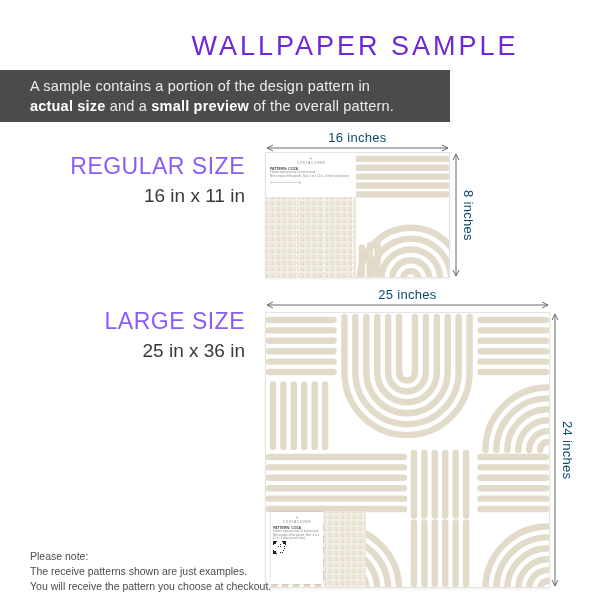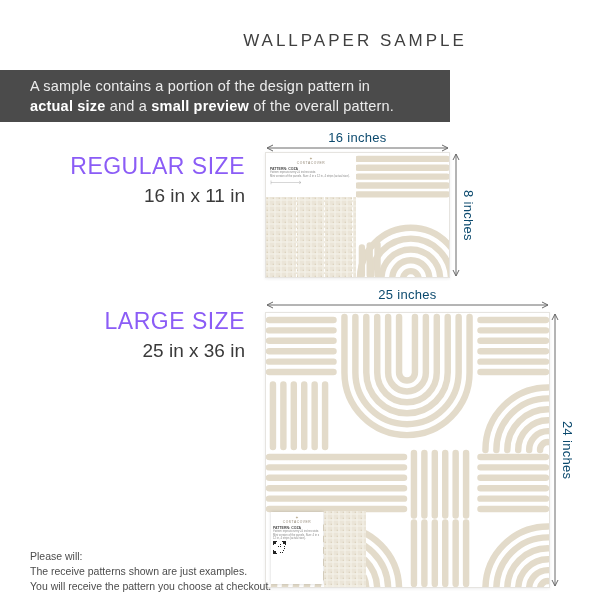--- a/index.html
+++ b/index.html
@@ -1,20 +1,20 @@
 <!DOCTYPE html>
 <html><head>
 <meta charset="utf-8">
 <style>
   html,body{margin:0;padding:0;background:#fff;}
   .stage{position:relative;width:600px;height:600px;background:#ffffff;overflow:hidden;
          font-family:"Liberation Sans",sans-serif;color:#3f3f3f;}
 
   .title{position:absolute;left:110px;top:31px;width:490px;text-align:center;
-         font-size:17px;font-weight:400;letter-spacing:3px;color:#404040;}
+         font-size:27px;font-weight:400;letter-spacing:3px;color:#6d28d9;}
 
   .banner{position:absolute;left:0;top:70px;width:450px;height:52px;background:#4b4b4b;
           display:flex;flex-direction:column;justify-content:center;padding-left:30px;box-sizing:border-box;}
   .banner p{margin:0;font-size:14.5px;line-height:20px;color:#ececec;letter-spacing:.2px;}
   .banner b{color:#ffffff;}
 
   .size-heading{position:absolute;left:20px;width:225px;text-align:right;}
   .size-heading .name{font-size:23px;font-weight:400;letter-spacing:.5px;color:#8b5cf6;}
   .size-heading .dims{font-size:19px;font-weight:400;margin-top:5px;color:#3a3a3a;}
   .reg-heading{top:153px;}
@@ -227,18 +227,18 @@
       </div>
     </div>
     <div class="big-texture">
       <svg preserveAspectRatio="none">
           <rect width="100%" height="100%" fill="url(#tex)"></rect>
         </svg>
     </div>
   </div>
 
   <div class="note">
-    <div>Please will:</div>
+    <div>Please note:</div>
     <div>The receive patterns shown are just examples.</div>
     <div>You will receive the pattern you choose at checkout.</div>
   </div>
 
 </div>
 
 </body></html>

